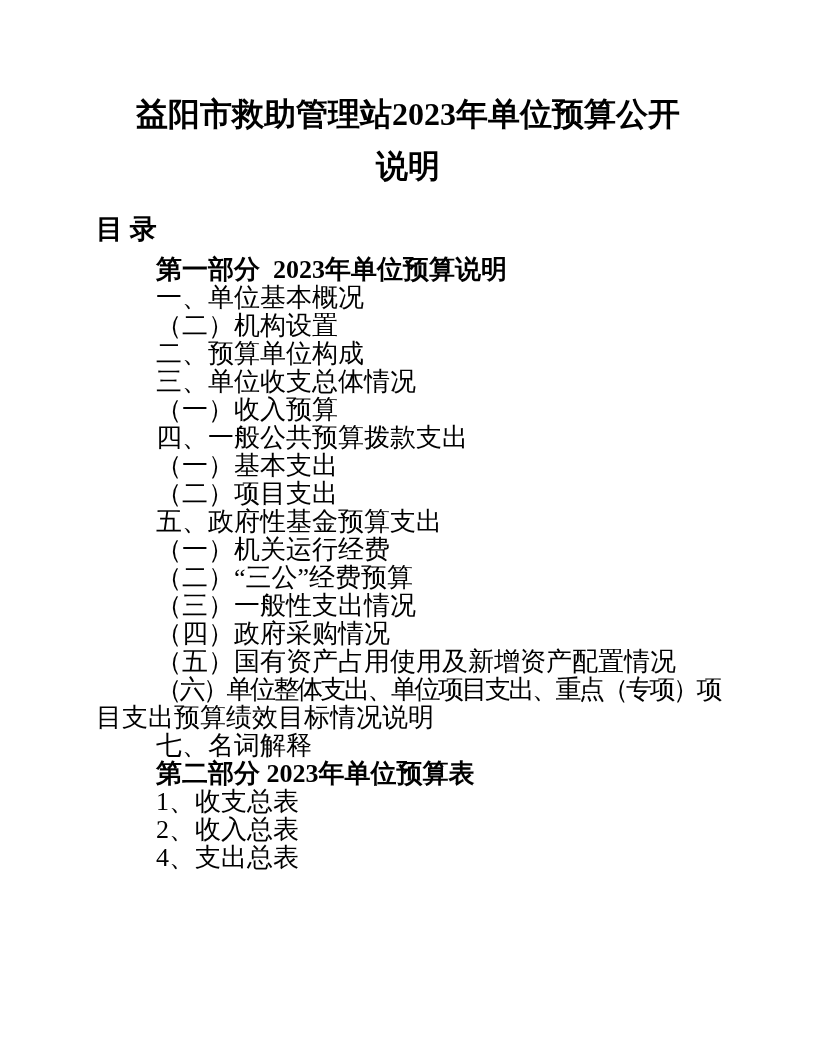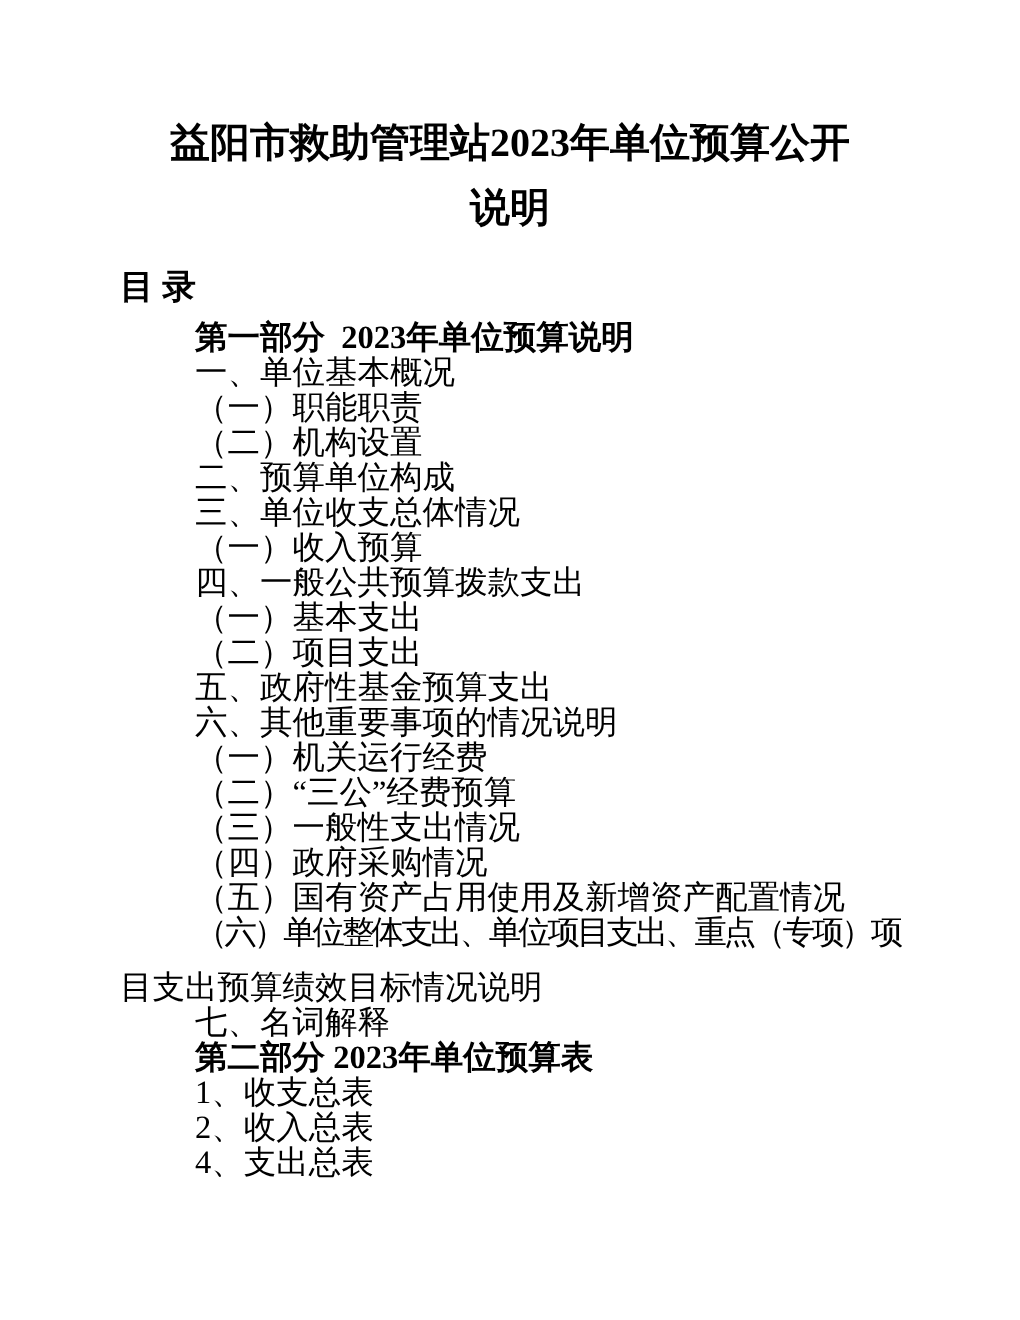--- a/index.html
+++ b/index.html
@@ -29,48 +29,46 @@
   }
   .toc-list {
     margin-top: 10px;
     font-size: 26px;
     line-height: 28px;
   }
   .toc-line {
     white-space: pre;      
     text-indent: 60px;     
   }
-  .toc-line.noindent { text-indent: 0; margin-top: 16px; }
+  .toc-line.noindent { text-indent: 0; }
   .toc-line.bold { font-weight: bold; }
   .toc-line.tight { letter-spacing: -2.5px; } 
 </style>
 </head>
 <body>
 
 <div class="page">
   <div class="doc-title">
     <div>益阳市救助管理站2023年单位预算公开</div>
     <div>说明</div>
   </div>
 
   <div class="toc-heading">目  录</div>
 
   <div class="toc-list">
       <div class="toc-line bold">第一部分  2023年单位预算说明</div>
       <div class="toc-line">一、单位基本概况</div>
-      <div class="toc-line">（一）职能职责</div>
       <div class="toc-line">（二）机构设置</div>
       <div class="toc-line">二、预算单位构成</div>
       <div class="toc-line">三、单位收支总体情况</div>
       <div class="toc-line">（一）收入预算</div>
       <div class="toc-line">四、一般公共预算拨款支出</div>
       <div class="toc-line">（一）基本支出</div>
       <div class="toc-line">（二）项目支出</div>
       <div class="toc-line">五、政府性基金预算支出</div>
-      <div class="toc-line">六、其他重要事项的情况说明</div>
       <div class="toc-line">（一）机关运行经费</div>
       <div class="toc-line">（二）“三公”经费预算</div>
       <div class="toc-line">（三）一般性支出情况</div>
       <div class="toc-line">（四）政府采购情况</div>
       <div class="toc-line">（五）国有资产占用使用及新增资产配置情况</div>
       <div class="toc-line tight">（六）单位整体支出、单位项目支出、重点（专项）项</div>
       <div class="toc-line noindent">目支出预算绩效目标情况说明</div>
       <div class="toc-line">七、名词解释</div>
       <div class="toc-line bold">第二部分 2023年单位预算表</div>
       <div class="toc-line">1、收支总表</div>

